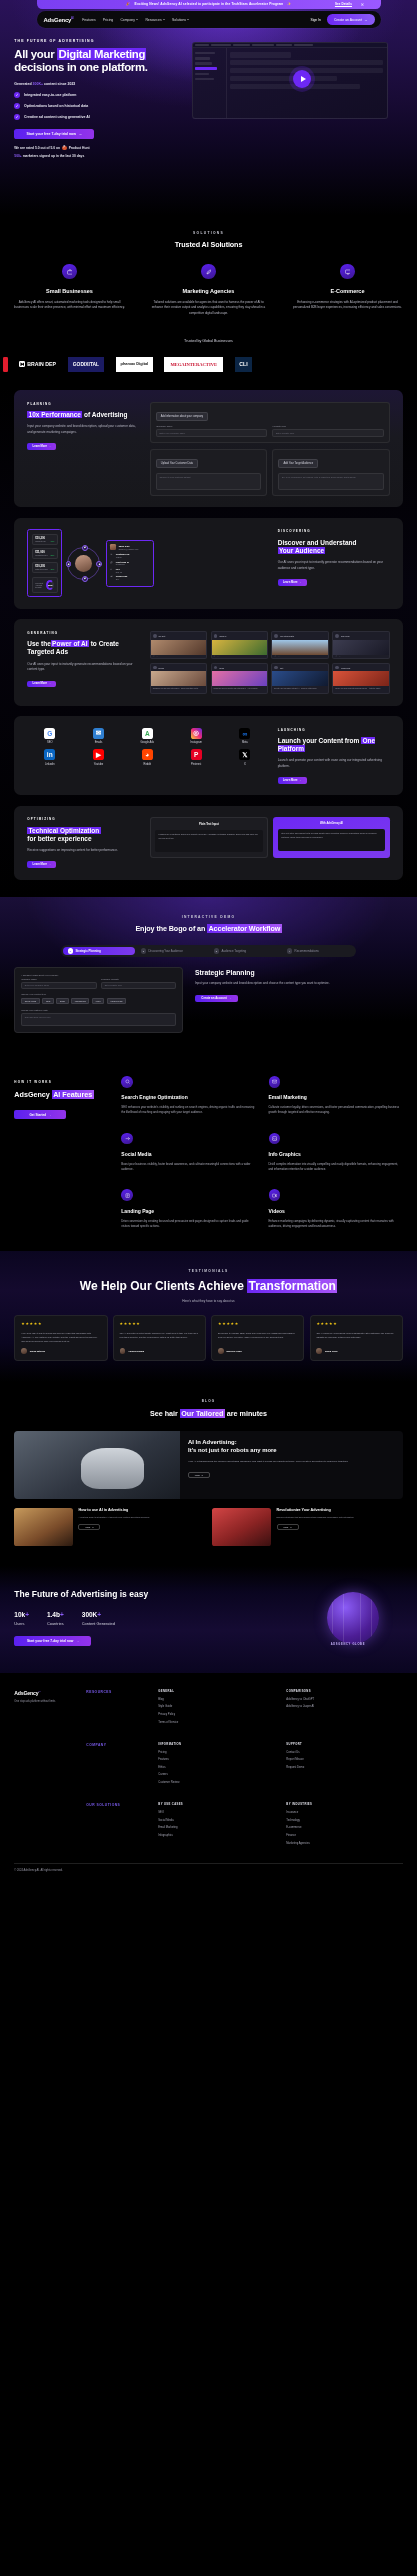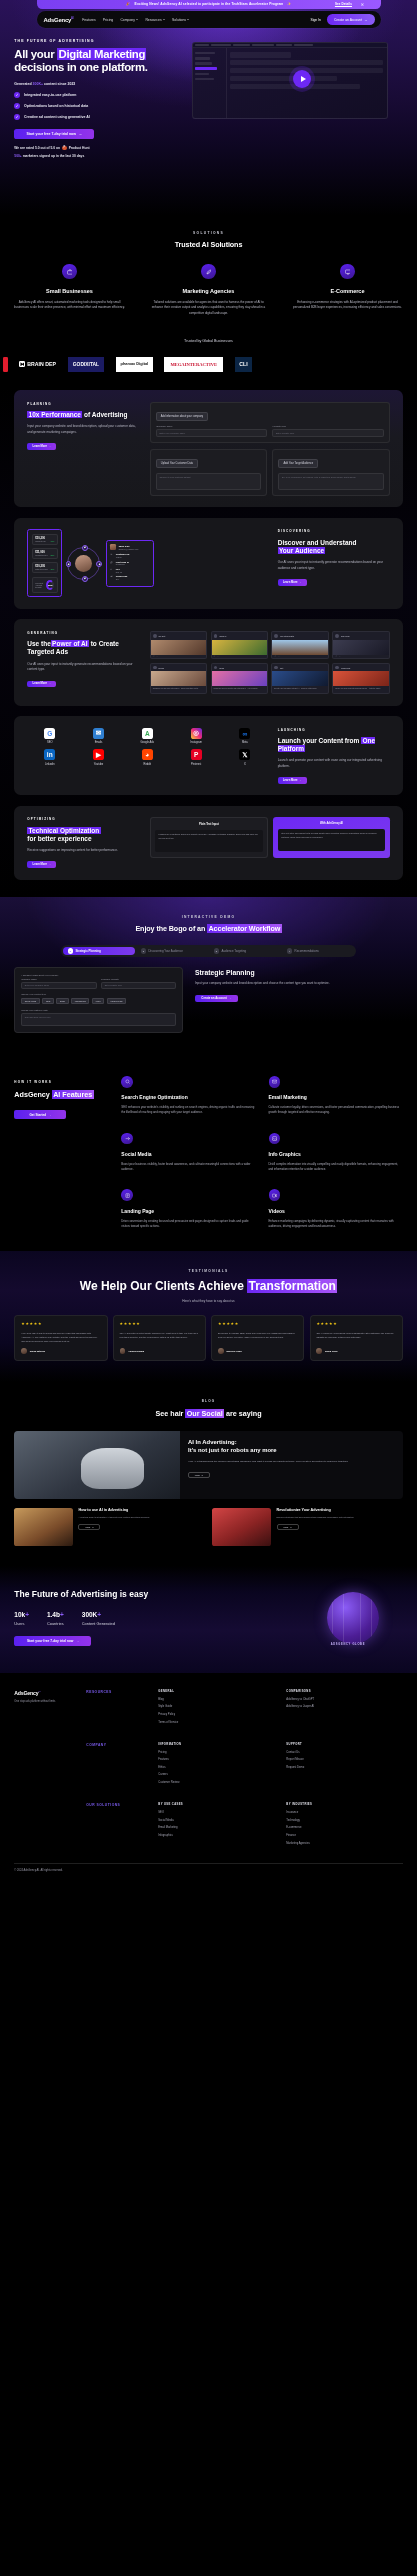--- a/index.html
+++ b/index.html
@@ -963,21 +963,21 @@
         <div class="tfoot">
             <i class="tav"></i>
             <span class="tname">David Chen</span>
           </div>
       </div>
     </div>
   </div>
 
   <div class="blog">
     <div class="blogkick">BLOG</div>
-    <div class="blogh"><span>See hair </span><span class="hl2">Our Social</span><span> are saying</span></div>
+    <div class="blogh"><span>See hair </span><span class="hl2">Our Tailored</span><span> are minutes</span></div>
     <div class="feat">
       <div class="featimg"></div>
       <div class="featbody">
         <div class="feath"><span>AI In Advertising:</span><br><span>It's not just for robots any more</span></div>
         <div class="featp">How AI is transforming the modern advertising landscape and what it means for marketers today. From creative generation to audience targeting.</div>
         <div class="readbtn">
             <span>View</span>
             <span>→</span>
           </div>
       </div>

